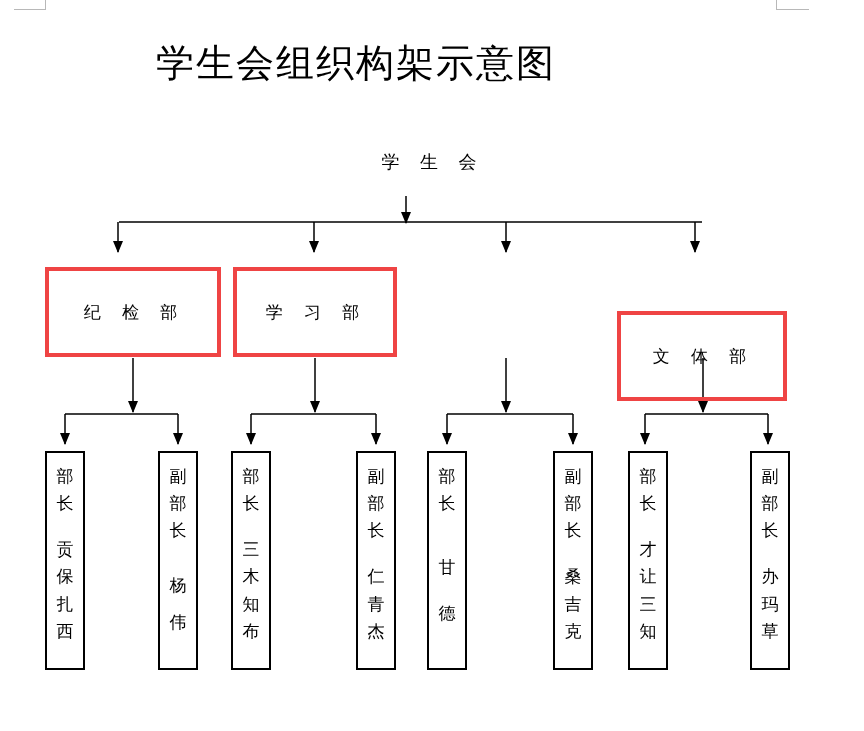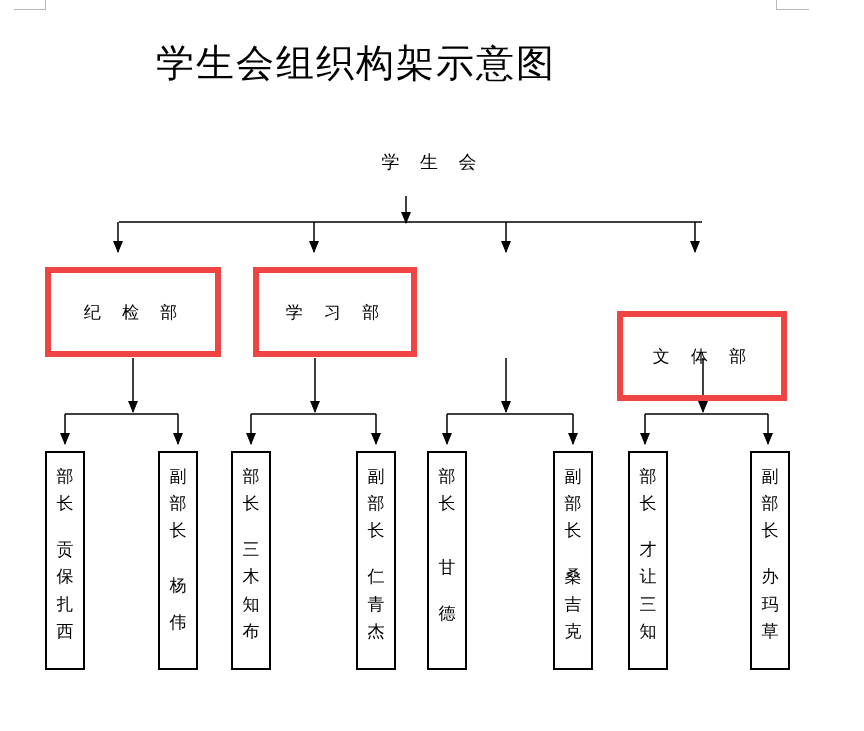--- a/index.html
+++ b/index.html
@@ -34,21 +34,21 @@
     white-space: pre;
     margin-left: 36px;
   }
   
   #connectors { position: absolute; top: 0; left: 0; }
   
   .dept-box {
     position: absolute;
     top: 267px;
     height: 90px;
-    border: 6px solid #ef4444;
+    border: 4px solid #ef4444;
     box-sizing: border-box;
     display: flex;
     align-items: center;
     justify-content: center;
     font-size: 17px;
     letter-spacing: 5px;
     word-spacing: 7px;
     white-space: pre;
   }
   
@@ -123,21 +123,21 @@
       <path d="M703,358 L703,412" marker-end="url(#ah)"></path>
       <path d="M645,414 L768,414"></path>
       <path d="M645,414 L645,444" marker-end="url(#ah)"></path>
       <path d="M768,414 L768,444" marker-end="url(#ah)"></path>
     </g>
   </svg>
 
   <div class="dept-box" style="left:45px; width:176px;">
     <span>纪 检 部</span>
   </div>
-  <div class="dept-box" style="left:233px; width:164px;margin-left:20px;">
+  <div class="dept-box" style="left:233px; width:164px;">
     <span>学 习 部</span>
   </div>
   <div class="dept-box" style="left:617px; width:170px;margin-top:44px;">
     <span>文 体 部</span>
   </div>
 
   <div class="member-box" style="left:45px;">
     <div class="member-role">
         <span>部</span>
         <span>长</span>

